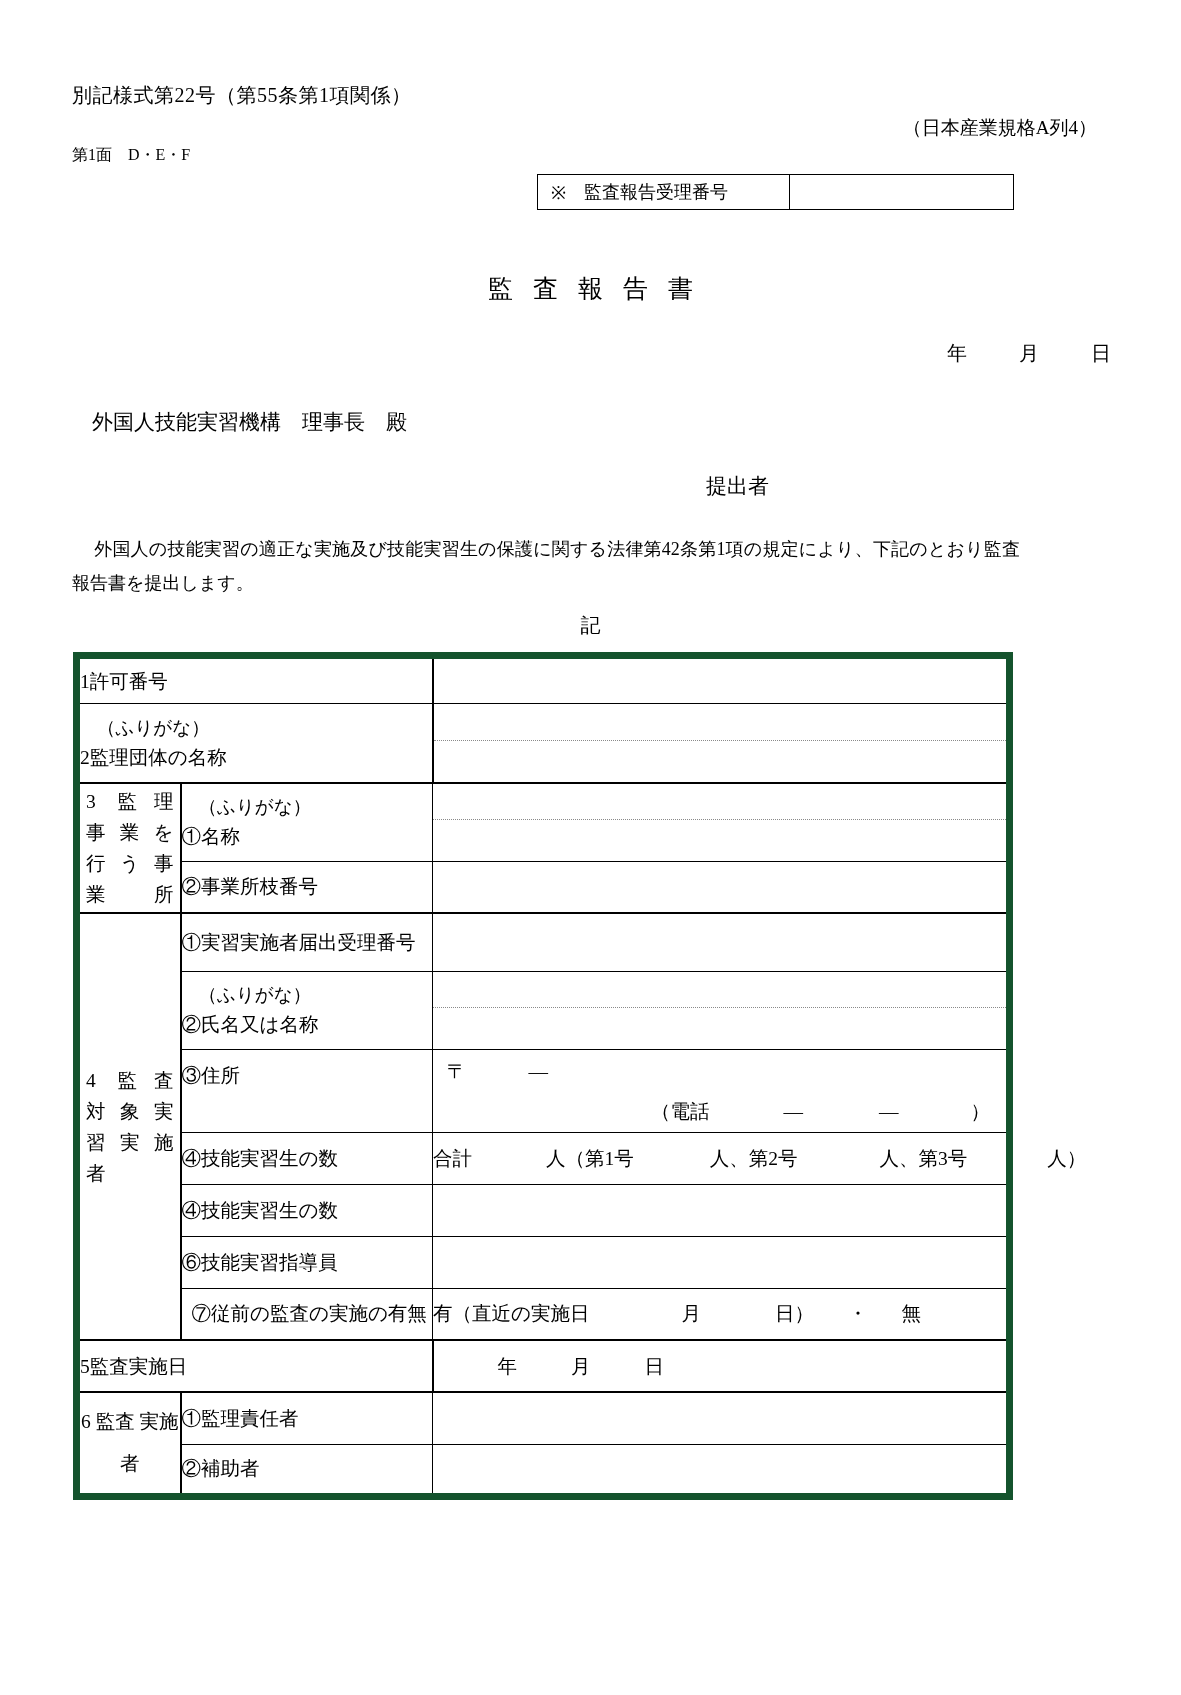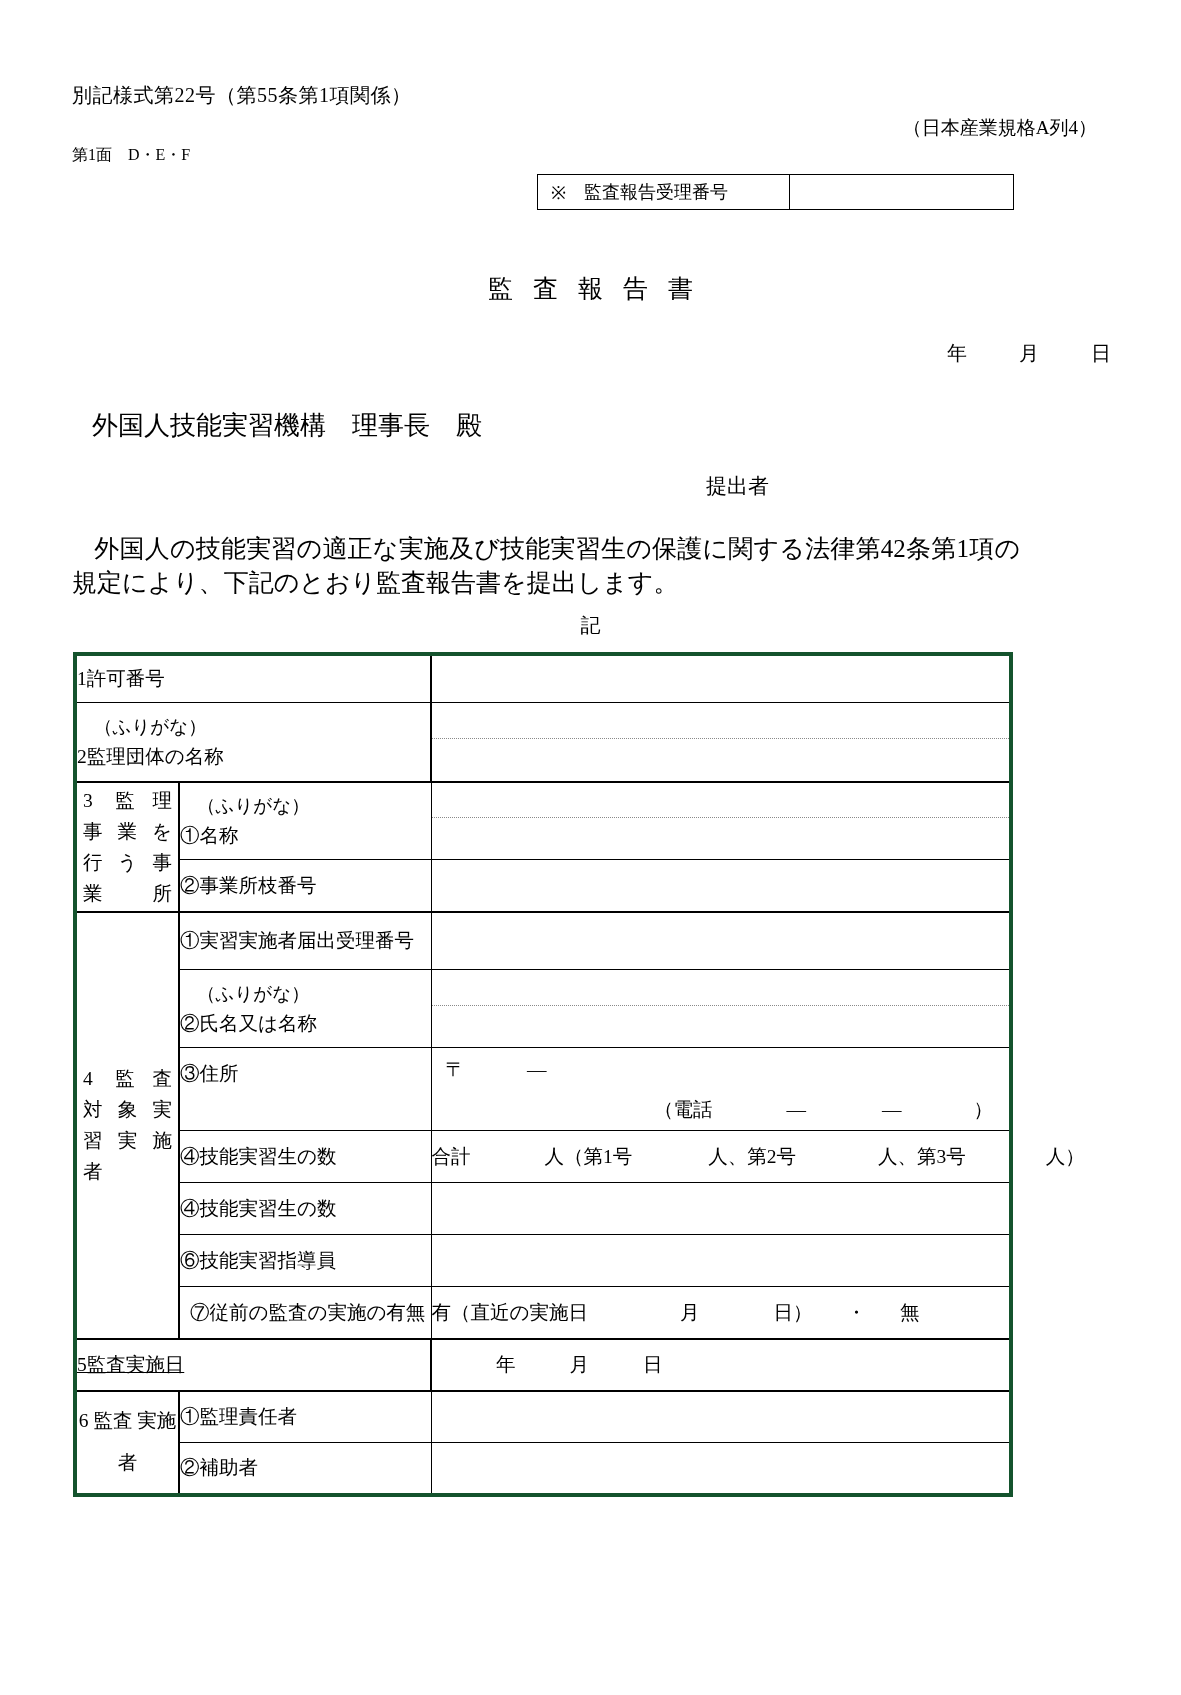--- a/index.html
+++ b/index.html
@@ -92,40 +92,40 @@
     font-size: 20px;
     white-space: nowrap;
   }
   .date-line span.gap { display: inline-block; width: 52px; }
 
   
   .addressee {
     position: absolute;
     left: 92px;
     top: 408px;
-    font-size: 26px;
+    font-size: 21px;
     white-space: nowrap;
   }
 
   
   .submitter {
     position: absolute;
     left: 706px;
     top: 472px;
     font-size: 21px;
     white-space: nowrap;
   }
 
   
   .body-text {
     position: absolute;
     left: 72px;
     top: 532px;
     width: 948px;
-    font-size: 25px;
+    font-size: 18px;
     line-height: 34px;
     text-align: justify;
   }
   .body-text .indent { display: inline-block; width: 22px; }
 
   
   .ki-mark {
     position: absolute;
     left: 0;
     right: 0;
@@ -144,21 +144,21 @@
     table-layout: fixed;
   }
   .form-table td {
     border: 1px solid #000;
     padding: 0;
     font-size: 19.5px;
     vertical-align: middle;
     background: #fff;
   }
   
-  .form-table { border: 4px solid #14532d; }
+  .form-table { border: 7px solid #14532d; }
   td.thick-top { border-top: 2px solid #000; }
   td.thick-bottom { border-bottom: 2px solid #000; }
   td.thick-right { border-right: 2px solid #000; }
 
   .cell-pad {
     padding: 9px 12px;
     box-sizing: border-box;
   }
 
   
@@ -267,21 +267,20 @@
     text-align: left;
   }
   .date5-cell .lead { display: inline-block; width: 64px; }
   .date5-cell .d1 { display: inline-block; width: 54px; }
   .date5-cell .d2 { display: inline-block; width: 54px; }
 
   .sec5-label {
     width: 270px;
     box-sizing: border-box;
     padding: 9px 12px;
-    text-decoration: underline;
   }
   .sec6-sub {
     width: 200px;
     box-sizing: border-box;
     padding: 9px 12px;
   }
   .sec6-vlabel {
     width: 104px;
     text-align: center;
     line-height: 42px;

